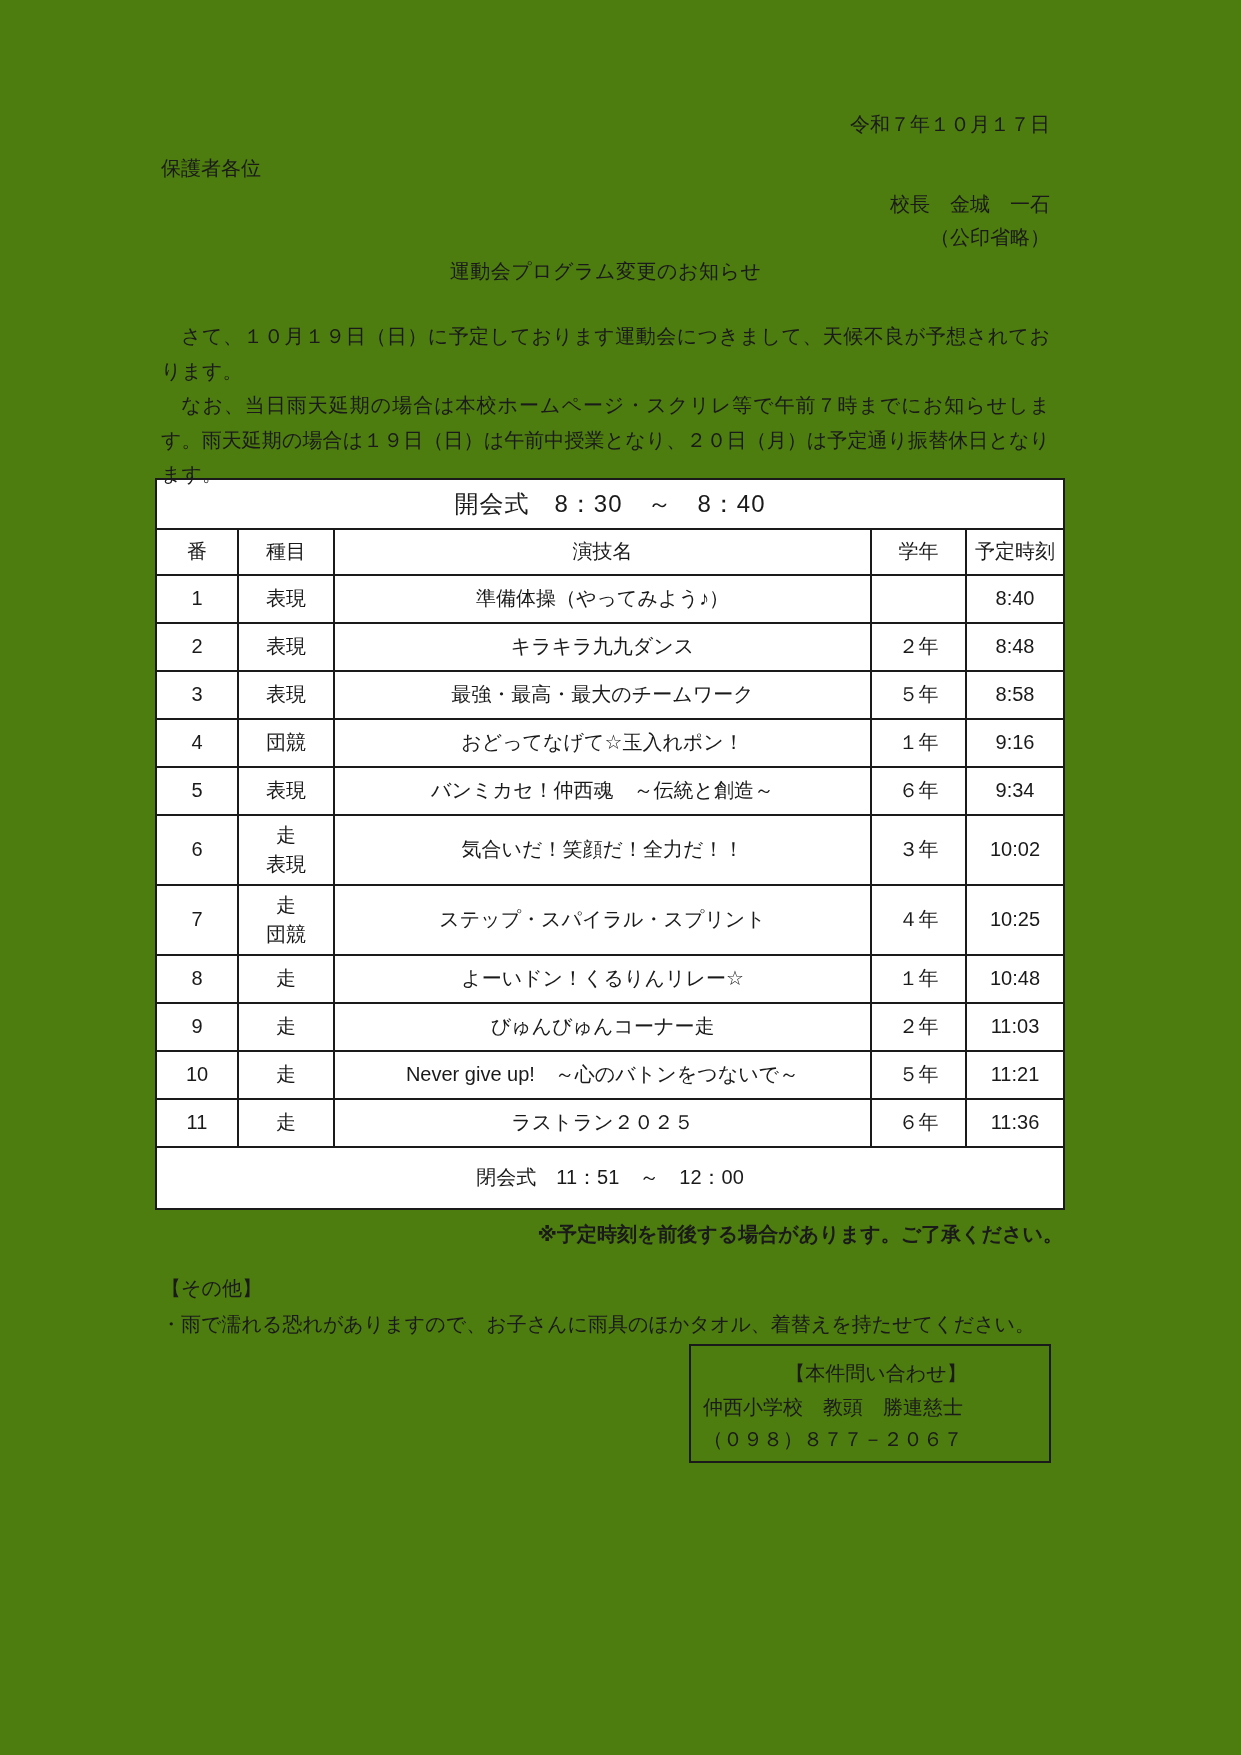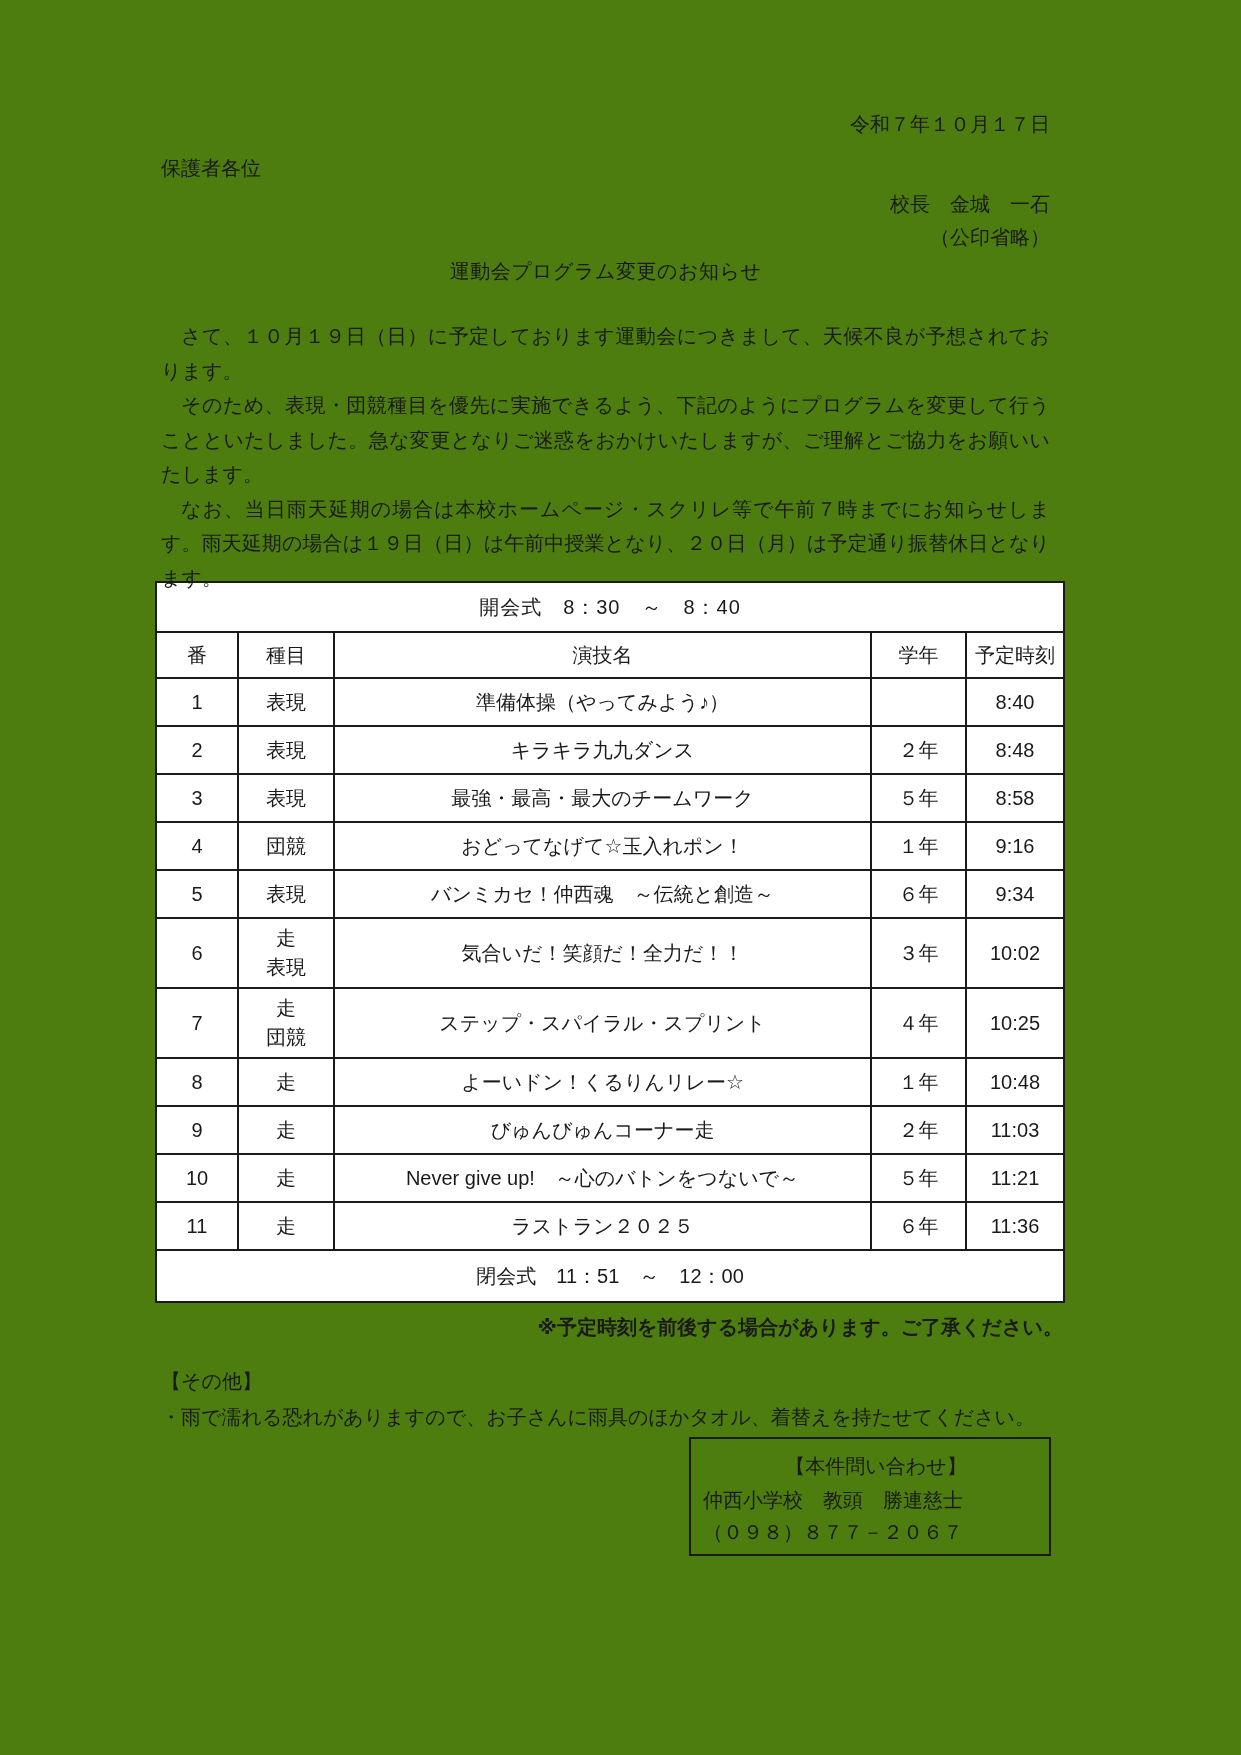--- a/index.html
+++ b/index.html
@@ -31,25 +31,25 @@
   }
   table.program td{
     border:2px solid #1a1a1a;
     text-align:center;
     vertical-align:middle;
     padding:0;
     font-size:20px;
     overflow:hidden;
   }
   tr.tr-ceremony{height:50px;}
-  tr.tr-ceremony td{font-size:20px;letter-spacing:1px;}
+  tr.tr-ceremony td{font-size:24px;letter-spacing:1px;}
   tr.tr-head{height:46px;}
   tr.tr-normal{height:48px;}
   tr.tr-tall{height:70px;}
-  tr.tr-close{height:52px;}
+  tr.tr-close{height:62px;}
   td.cat{white-space:pre-line;line-height:29px;}
   td.th-time{font-size:19px;}
 
   .table-note{
     width:908px;
     margin:10px 0 0 -6px;
     text-align:right;
     font-weight:bold;
     line-height:28px;
   }
@@ -77,21 +77,20 @@
 
   <div class="sender-block">
     <div>校長　金城　一石</div>
     <div>（公印省略）</div>
   </div>
 
   <div class="doc-title">運動会プログラム変更のお知らせ</div>
 
   <div class="body-text">
     <p>さて、１０月１９日（日）に予定しております運動会につきまして、天候不良が予想されております。</p>
-    <p>そのため、表現・団競種目を優先に実施できるよう、下記のようにプログラムを変更して行うことといたしました。急な変更となりご迷惑をおかけいたしますが、ご理解とご協力をお願いいたします。</p>
     <p>なお、当日雨天延期の場合は本校ホームページ・スクリレ等で午前７時までにお知らせします。雨天延期の場合は１９日（日）は午前中授業となり、２０日（月）は予定通り振替休日となります。</p>
   </div>
 
   <table class="program">
     <colgroup>
       <col style="width:82px">
         <col style="width:96px">
         <col style="width:537px">
         <col style="width:95px">
         <col style="width:98px">

